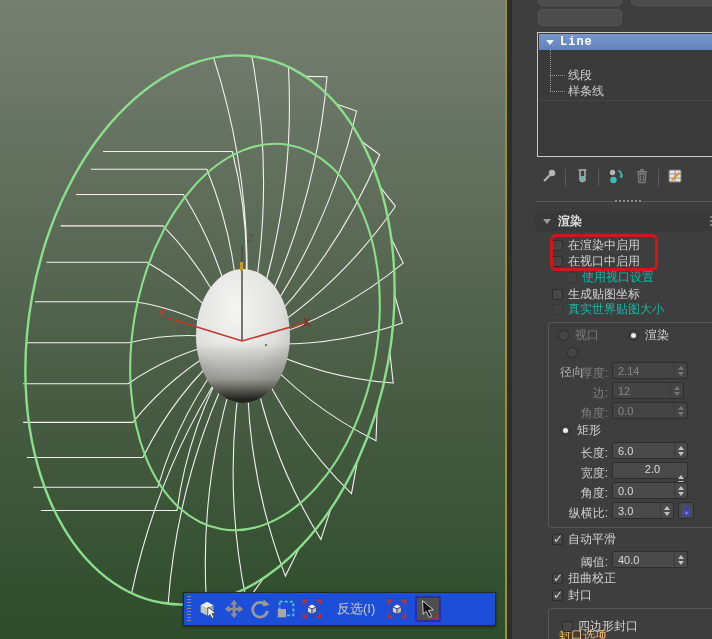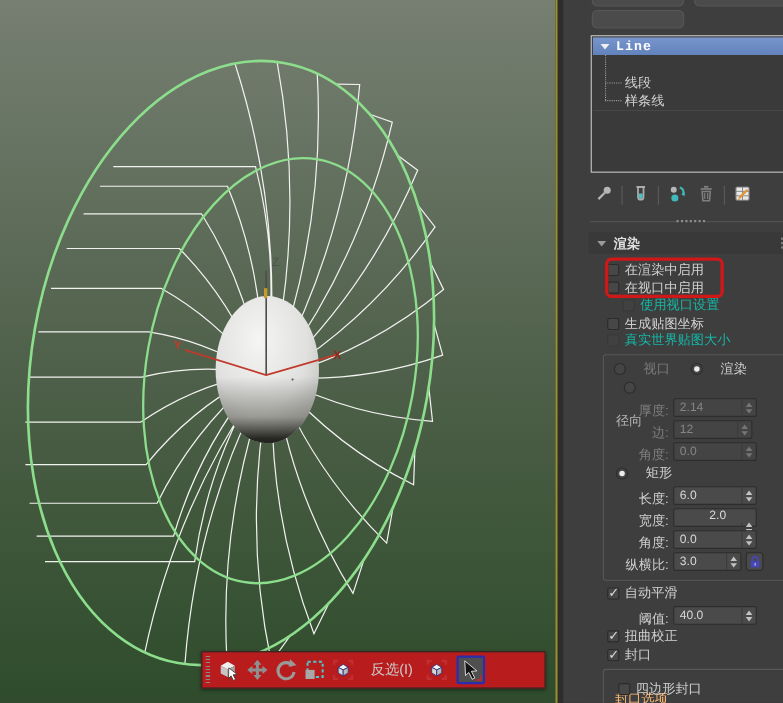--- a/index.html
+++ b/index.html
@@ -5,21 +5,21 @@
   html,body{margin:0;padding:0;background:#2b2b2b;}
   *{box-sizing:border-box;font-family:"Liberation Sans","DejaVu Sans",sans-serif;}
   .stage{position:relative;width:712px;height:639px;overflow:hidden;background:#3e3e3e;}
 
   
   .viewport{position:absolute;left:0;top:0;width:505px;height:639px;overflow:hidden;}
   .vp-border{position:absolute;left:505px;top:0;width:2px;height:639px;background:#9a9226;}
   .vp-gap{position:absolute;left:507px;top:0;width:5px;height:639px;background:#2d2d2d;}
 
   
-  .vtoolbar{position:absolute;left:183px;top:592px;width:313px;height:34px;background:#b91c1c;
+  .vtoolbar{position:absolute;left:183px;top:592px;width:313px;height:34px;background:#1d4ed8;
     border:1px solid #272727;box-shadow:0 1px 3px rgba(0,0,0,.45);display:flex;align-items:center;padding:0 4px 0 3px;}
   .vt-handle{width:4px;height:26px;margin-right:4px;
     background:repeating-linear-gradient(to bottom,#8a8a8a 0 1px,transparent 1px 3px);}
   .vt-btn{width:26px;height:26px;display:flex;align-items:center;justify-content:center;border-radius:2px;}
   .vt-btn.pressed{background:#4f4f4f;border:2px solid #2c2cae;}
   .vt-label{font-size:13px;color:#cbcbcb;margin:0 9px 0 12px;white-space:nowrap;}
 
   
   .panel{position:absolute;left:532px;top:0;width:200px;height:639px;background:#3e3e3e;font-size:12px;color:#d2d2d2;}
   .scrollstrip{position:absolute;right:0;top:0;width:9px;height:639px;background:#3b3b3b;border-left:1px solid #303030;}
@@ -56,21 +56,21 @@
   .cb{width:11px;height:11px;background:#474747;border:1px solid #2b2b2b;border-radius:2px;position:relative;flex:none;}
   .chkrow.checked .cb::after{content:"✓";position:absolute;left:0;top:-3px;font-size:12px;font-weight:bold;color:#d8d8d8;}
   .chkrow.disabled{color:#14b8a6;}
   .chkrow.disabled .cb{background:#414141;border-color:#383838;}
 
   .redbox{position:absolute;left:18px;top:234px;width:108px;height:37px;border:3px solid #d01818;border-radius:6px;}
 
   .groupbox{position:absolute;border:1px solid #585858;border-radius:3px;}
   .gb-title{position:absolute;top:-8px;left:6px;background:#3e3e3e;padding:0 4px;color:#fdba74;margin-top:26px;}
 
-  .radiorow{position:absolute;display:flex;align-items:center;gap:16px;height:13px;}
+  .radiorow{position:absolute;display:flex;align-items:center;gap:6px;height:13px;}
   .rd{width:11px;height:11px;border-radius:50%;background:#454545;border:1px solid #2b2b2b;flex:none;}
   .radiorow.selected .rd::after{content:"";display:block;width:5px;height:5px;border-radius:50%;background:#ececec;margin:2px auto;}
   .radiorow.disabled{color:#7b7b7b;}
   .radiorow.dim{color:#b2b2b2;}
 
   .flabel{position:absolute;left:8px;width:68px;text-align:right;color:#cfcfcf;}
   .flabel.disabled{color:#7e7e7e;}
   .spin{position:absolute;height:17px;background:#4a4a4a;border:1px solid #2d2d2d;border-radius:2px;
     display:flex;align-items:center;font-size:11px;color:#d8d8d8;padding-left:5px;}
   .spin .arrows{margin-left:auto;width:13px;height:100%;border-left:1px solid #3a3a3a;

